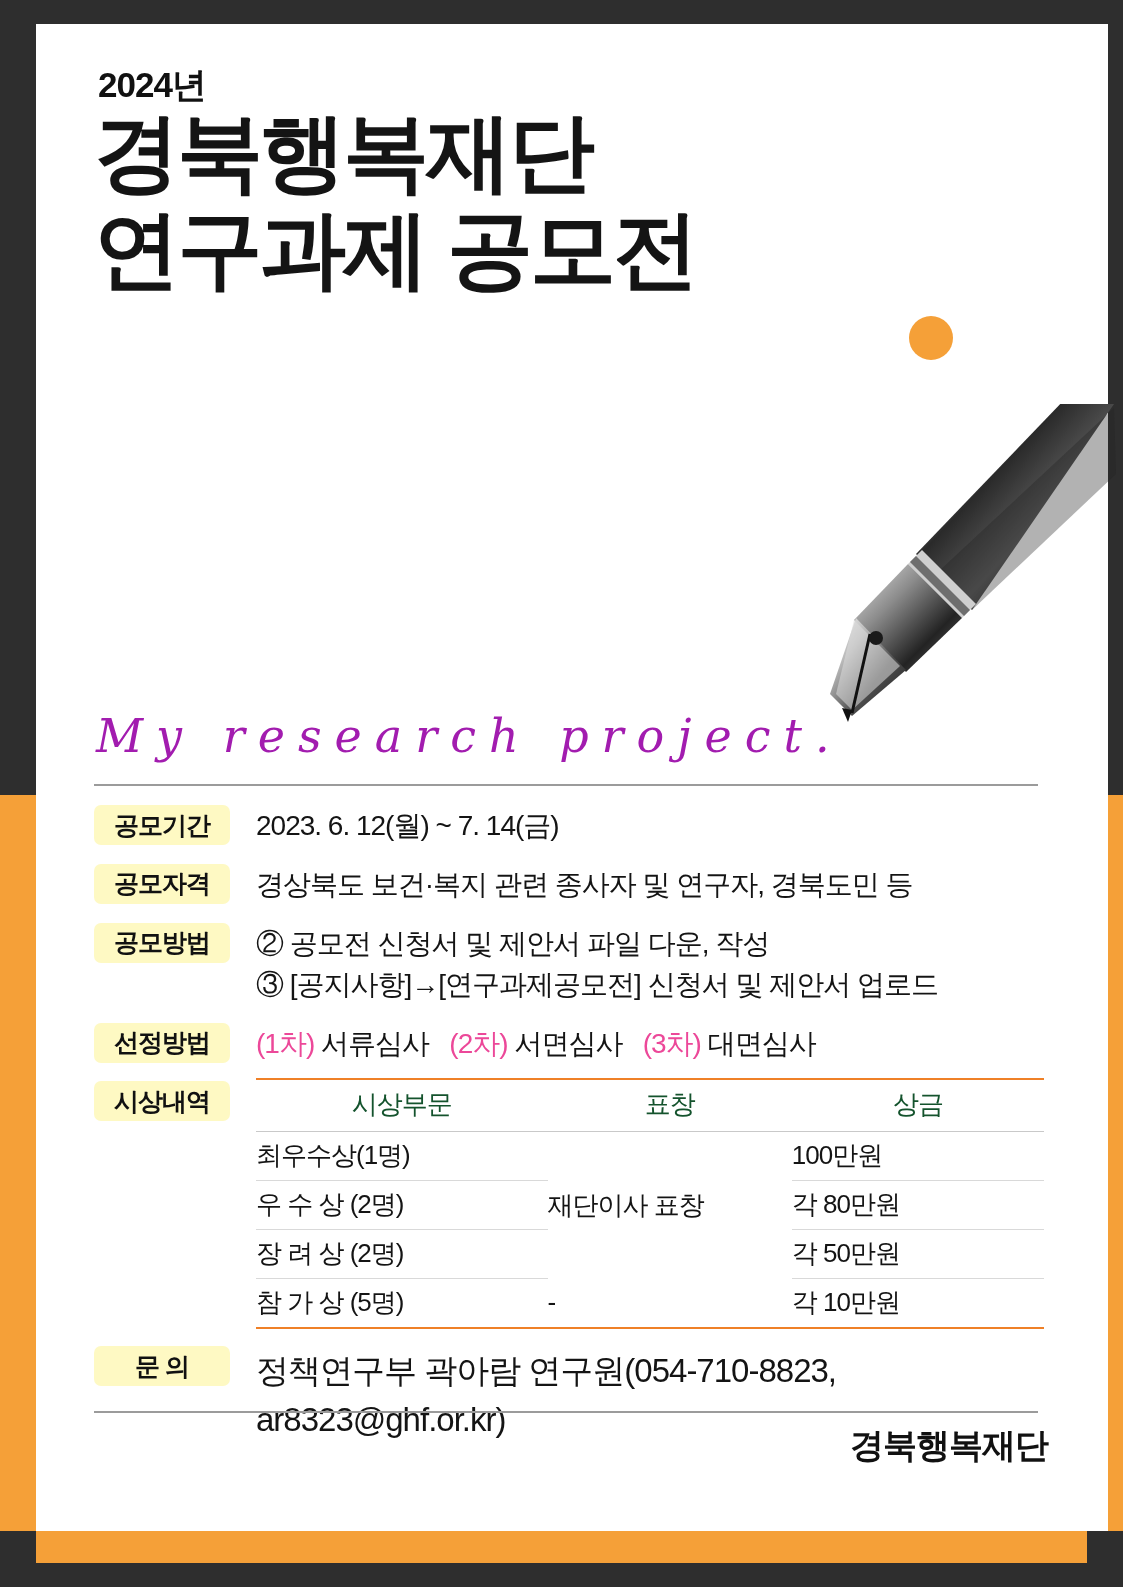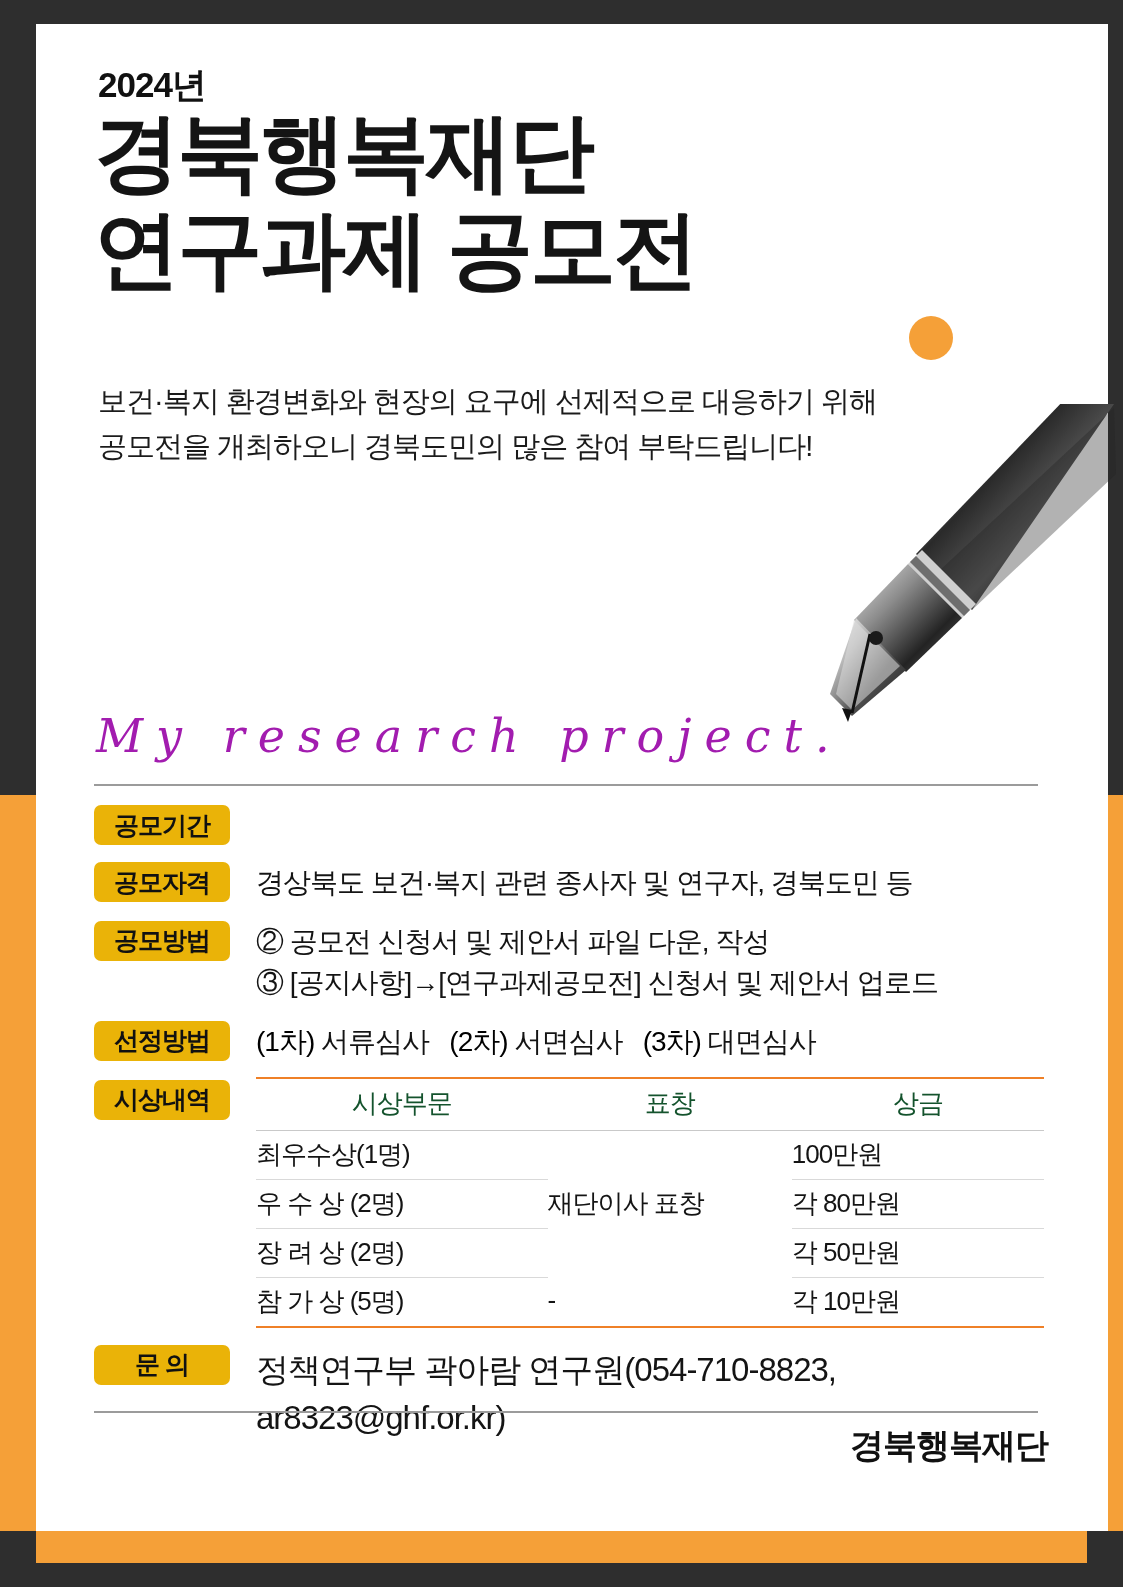--- a/index.html
+++ b/index.html
@@ -142,42 +142,42 @@
   }
   .row {
     display: flex;
     align-items: flex-start;
     margin-bottom: 14px;
   }
   .tag {
     flex: 0 0 auto;
     width: 136px;
     height: 40px;
-    background: #eab308;
+    background: #fef9c3;
     border-radius: 7px;
     color: #111;
     font-size: 25px;
     font-weight: bold;
     letter-spacing: -1px;
     display: flex;
     align-items: center;
     justify-content: center;
     margin-right: 26px;
     margin-top: 3px;
   }
   .val {
     flex: 1 1 auto;
     font-size: 28px;
     color: #141414;
     line-height: 1.46;
     letter-spacing: -1px;
     padding-top: 4px;
   }
   .val .step { display: block; }
-  .hl { color: #000000; }
+  .hl { color: #ec4899; }
 
   
   .awards-wrap {
     flex: 1 1 auto;
     padding-top: 0;
   }
   table.awards {
     width: 100%;
     border-collapse: collapse;
     font-size: 26px;
@@ -239,24 +239,20 @@
   <div class="sheet">
 
     <div class="year">2024년</div>
 
     <div class="title-block">
       <div class="title-line">경북행복재단</div>
       <div class="title-line">연구과제 공모전</div>
     </div>
     <div class="title-dot"></div>
 
-    <div class="subtitle">
-      <div>보건·복지 환경변화와 현장의 요구에 선제적으로 대응하기 위해</div>
-      <div>공모전을 개최하오니 경북도민의 많은 참여 부탁드립니다!</div>
-    </div>
 
     <svg class="pen" viewBox="0 0 320 330">
       <defs>
         <linearGradient id="barrel" x1="0" y1="0" x2="1" y2="1">
           <stop offset="0%" stop-color="#f4f4f4"></stop>
           <stop offset="18%" stop-color="#9a9a9a"></stop>
           <stop offset="38%" stop-color="#2a2a2a"></stop>
           <stop offset="60%" stop-color="#5d5d5d"></stop>
           <stop offset="80%" stop-color="#1a1a1a"></stop>
           <stop offset="100%" stop-color="#3c3c3c"></stop>
@@ -293,20 +289,21 @@
       <path d="M56 306 L52 318 L46 304 Z" fill="#111"></path>
     </svg>
 
     <div class="script">My research project.</div>
     <div class="script-rule"></div>
 
     <div class="info">
 
       <div class="row">
         <div class="tag">공모기간</div>
+        <div class="val">2023. 6. 12(월) ~ 7. 14(금)</div>
       </div>
 
       <div class="row">
         <div class="tag">공모자격</div>
         <div class="val">경상북도 보건·복지 관련 종사자 및 연구자, 경북도민 등</div>
       </div>
 
       <div class="row">
         <div class="tag">공모방법</div>
         <div class="val">

